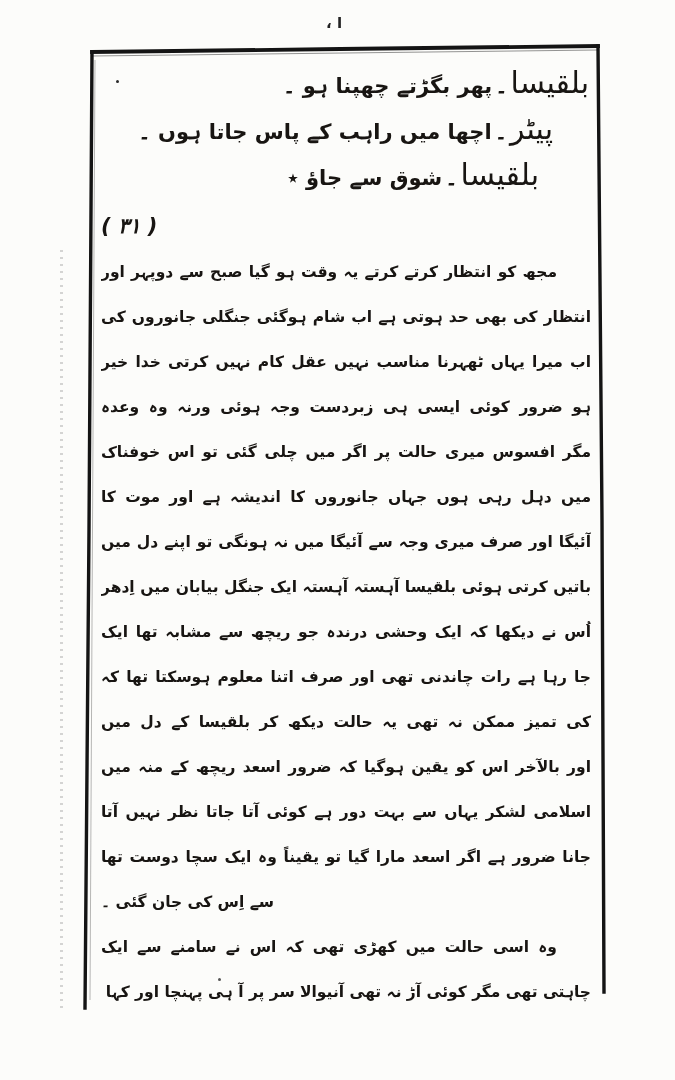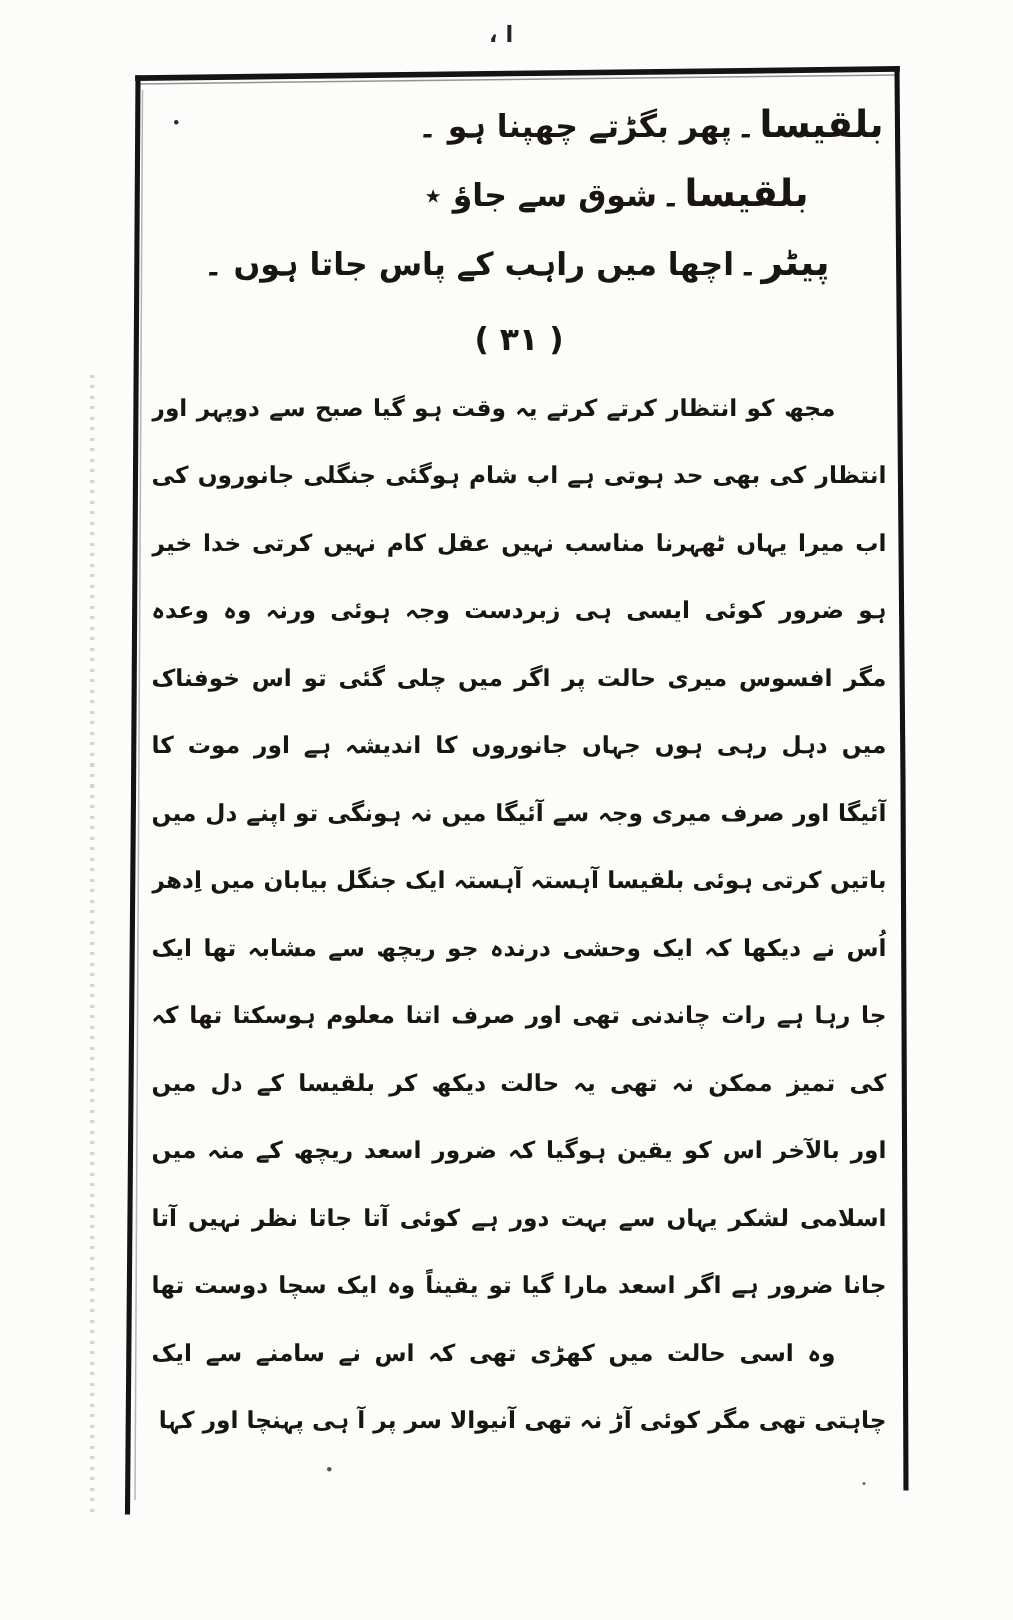--- a/index.html
+++ b/index.html
@@ -67,36 +67,37 @@
   .dialogue-line {
     height: 46px;
     line-height: 46px;
     text-align: right;
     font-size: 21px;
     font-weight: bold;
     overflow: hidden;
     white-space: nowrap;
   }
   .dialogue-line .speaker {
-    font-size: 25px;
-    font-weight: bold;
+    font-size: 30px;
+    font-weight: normal;
   }
   .dialogue-line .sep { padding: 0 3px; }
   .dialogue-line.d1 { padding-right: 2px;  }
   .dialogue-line.d2 { padding-right: 38px; }
   .dialogue-line.d3 { padding-right: 52px; }
 
   .section-heading {
     height: 44px;
     line-height: 44px;
     margin-top: 6px;
-    text-align: center;
+    text-align: left;
     font-size: 21px;
     font-weight: bold;
     direction: rtl;
+    font-style: italic;
   }
 
   .body-text { margin-top: 2px; }
   .bline {
     height: 45px;
     line-height: 45px;
     font-size: 15.5px;
     font-weight: bold;
     overflow: hidden;
     text-align: justify;
@@ -122,41 +123,42 @@
   <path d="M598,46 L602,520 L604,992" stroke="#141414" stroke-width="3.4" fill="none" stroke-linecap="square"></path>
   <path d="M92,56 L598,50" stroke="#141414" stroke-width="1" fill="none" opacity="0.45"></path>
   <path d="M95,60 L90,1000" stroke="#141414" stroke-width="1" fill="none" opacity="0.3"></path>
 </svg>
 
 <div class="content">
 
   <div class="dialogue-line d1">
     <span class="speaker">بلقیسا</span><span class="sep">۔</span><span>پھر بگڑتے چھپنا ہو ۔</span>
   </div>
+  <div class="dialogue-line d2">
+    <span class="speaker">پیٹر</span><span class="sep">۔</span><span>اچھا میں راہب کے پاس جاتا ہوں ۔</span>
+  </div>
   <div class="dialogue-line d3">
     <span class="speaker">بلقیسا</span><span class="sep">۔</span><span>شوق سے جاؤ ٭</span>
-  </div>
-  <div class="dialogue-line d2">
-    <span class="speaker">پیٹر</span><span class="sep">۔</span><span>اچھا میں راہب کے پاس جاتا ہوں ۔</span>
   </div>
 
   <div class="section-heading">( ۳۱ )</div>
 
   <div class="body-text">
     <div class="bline first">مجھ کو انتظار کرتے کرتے یہ وقت ہو گیا صبح سے دوپہر اور دوپہر سے شام ہوگئی</div>
     <div class="bline">انتظار کی بھی حد ہوتی ہے اب شام ہوگئی جنگلی جانوروں کی آوازیں کان میں آرہی ہیں</div>
     <div class="bline">اب میرا یہاں ٹھہرنا مناسب نہیں عقل کام نہیں کرتی خدا خیر کرے اسعد زندہ ہو تو</div>
     <div class="bline">ہو ضرور کوئی ایسی ہی زبردست وجہ ہوئی ورنہ وہ وعدہ کرکے رُکنے والا انسان نہ تھا</div>
     <div class="bline">مگر افسوس میری حالت پر اگر میں چلی گئی تو اس خوفناک جنگل میں جہاں ڈر کے مارے</div>
     <div class="bline">میں دہل رہی ہوں جہاں جانوروں کا اندیشہ ہے اور موت کا خوف اسعد بھی آئیگا</div>
     <div class="bline">آئیگا اور صرف میری وجہ سے آئیگا میں نہ ہونگی تو اپنے دل میں کیا کہیگا اس قسم کی</div>
     <div class="bline">باتیں کرتی ہوئی بلقیسا آہستہ آہستہ ایک جنگل بیابان میں اِدھر اُدھر ٹہل رہی تھی کہ</div>
     <div class="bline">اُس نے دیکھا کہ ایک وحشی درندہ جو ریچھ سے مشابہ تھا ایک آدمی کو لئے ہوئے چلا</div>
     <div class="bline">جا رہا ہے رات چاندنی تھی اور صرف اتنا معلوم ہوسکتا تھا کہ کوئی آدمی ہے مگر آدمی</div>
     <div class="bline">کی تمیز ممکن نہ تھی یہ حالت دیکھ کر بلقیسا کے دل میں ہزاروں قسم کے وہم آنے لگے</div>
     <div class="bline">اور بالآخر اس کو یقین ہوگیا کہ ضرور اسعد ریچھ کے منہ میں پڑا اب کیونکر پتہ لگاؤں</div>
     <div class="bline">اسلامی لشکر یہاں سے بہت دور ہے کوئی آتا جاتا نظر نہیں آتا لیکن جو کچھ بھی ہو مجھ کو</div>
     <div class="bline">جانا ضرور ہے اگر اسعد مارا گیا تو یقیناً وہ ایک سچا دوست تھا اور صرف میری وجہ</div>
+    <div class="bline align-left">سے اِس کی جان گئی ۔</div>
     <div class="bline first">وہ اسی حالت میں کھڑی تھی کہ اس نے سامنے سے ایک شخص کو آتے دیکھا چھپنا</div>
     <div class="bline align-right">چاہتی تھی مگر کوئی آڑ نہ تھی آنیوالا سر پر آ ہی پہنچا اور کہا ۔</div>
   </div>
 
 </div>
 
 </body></html>

